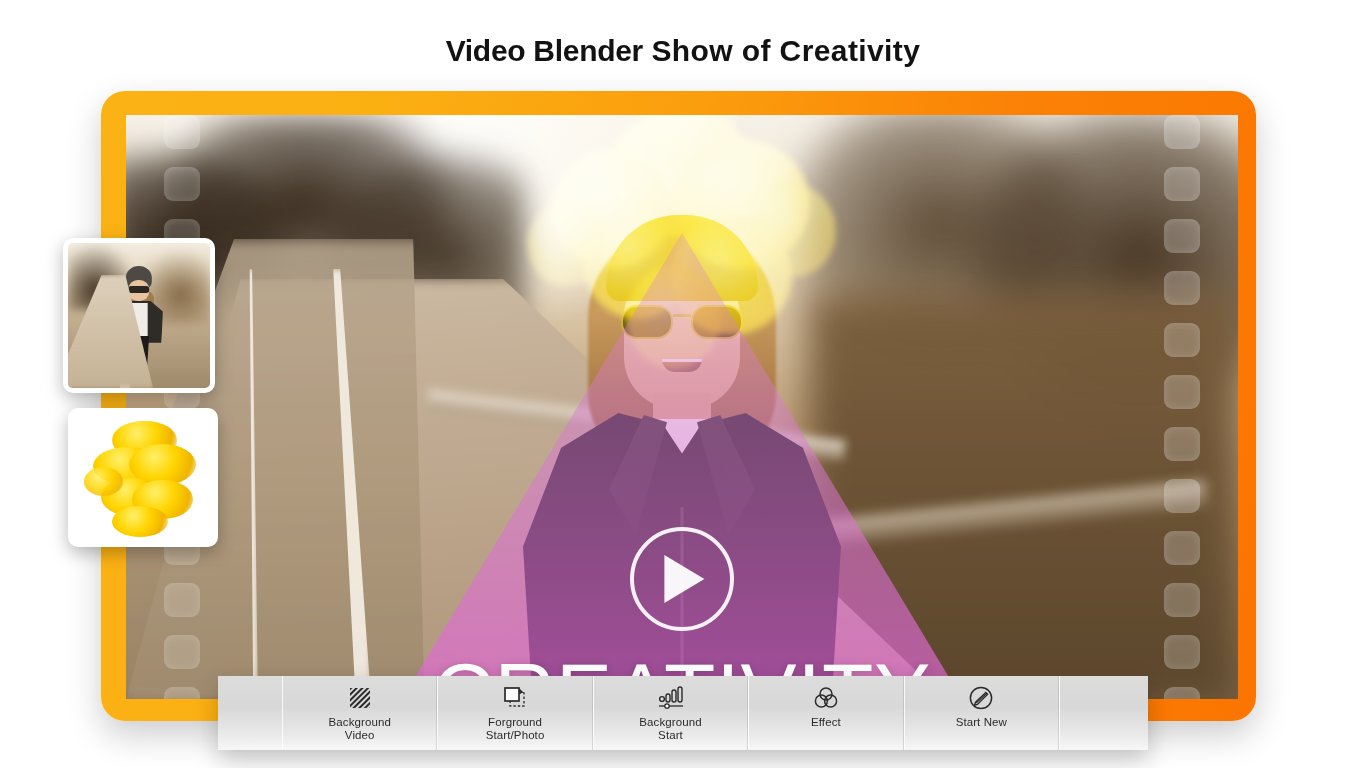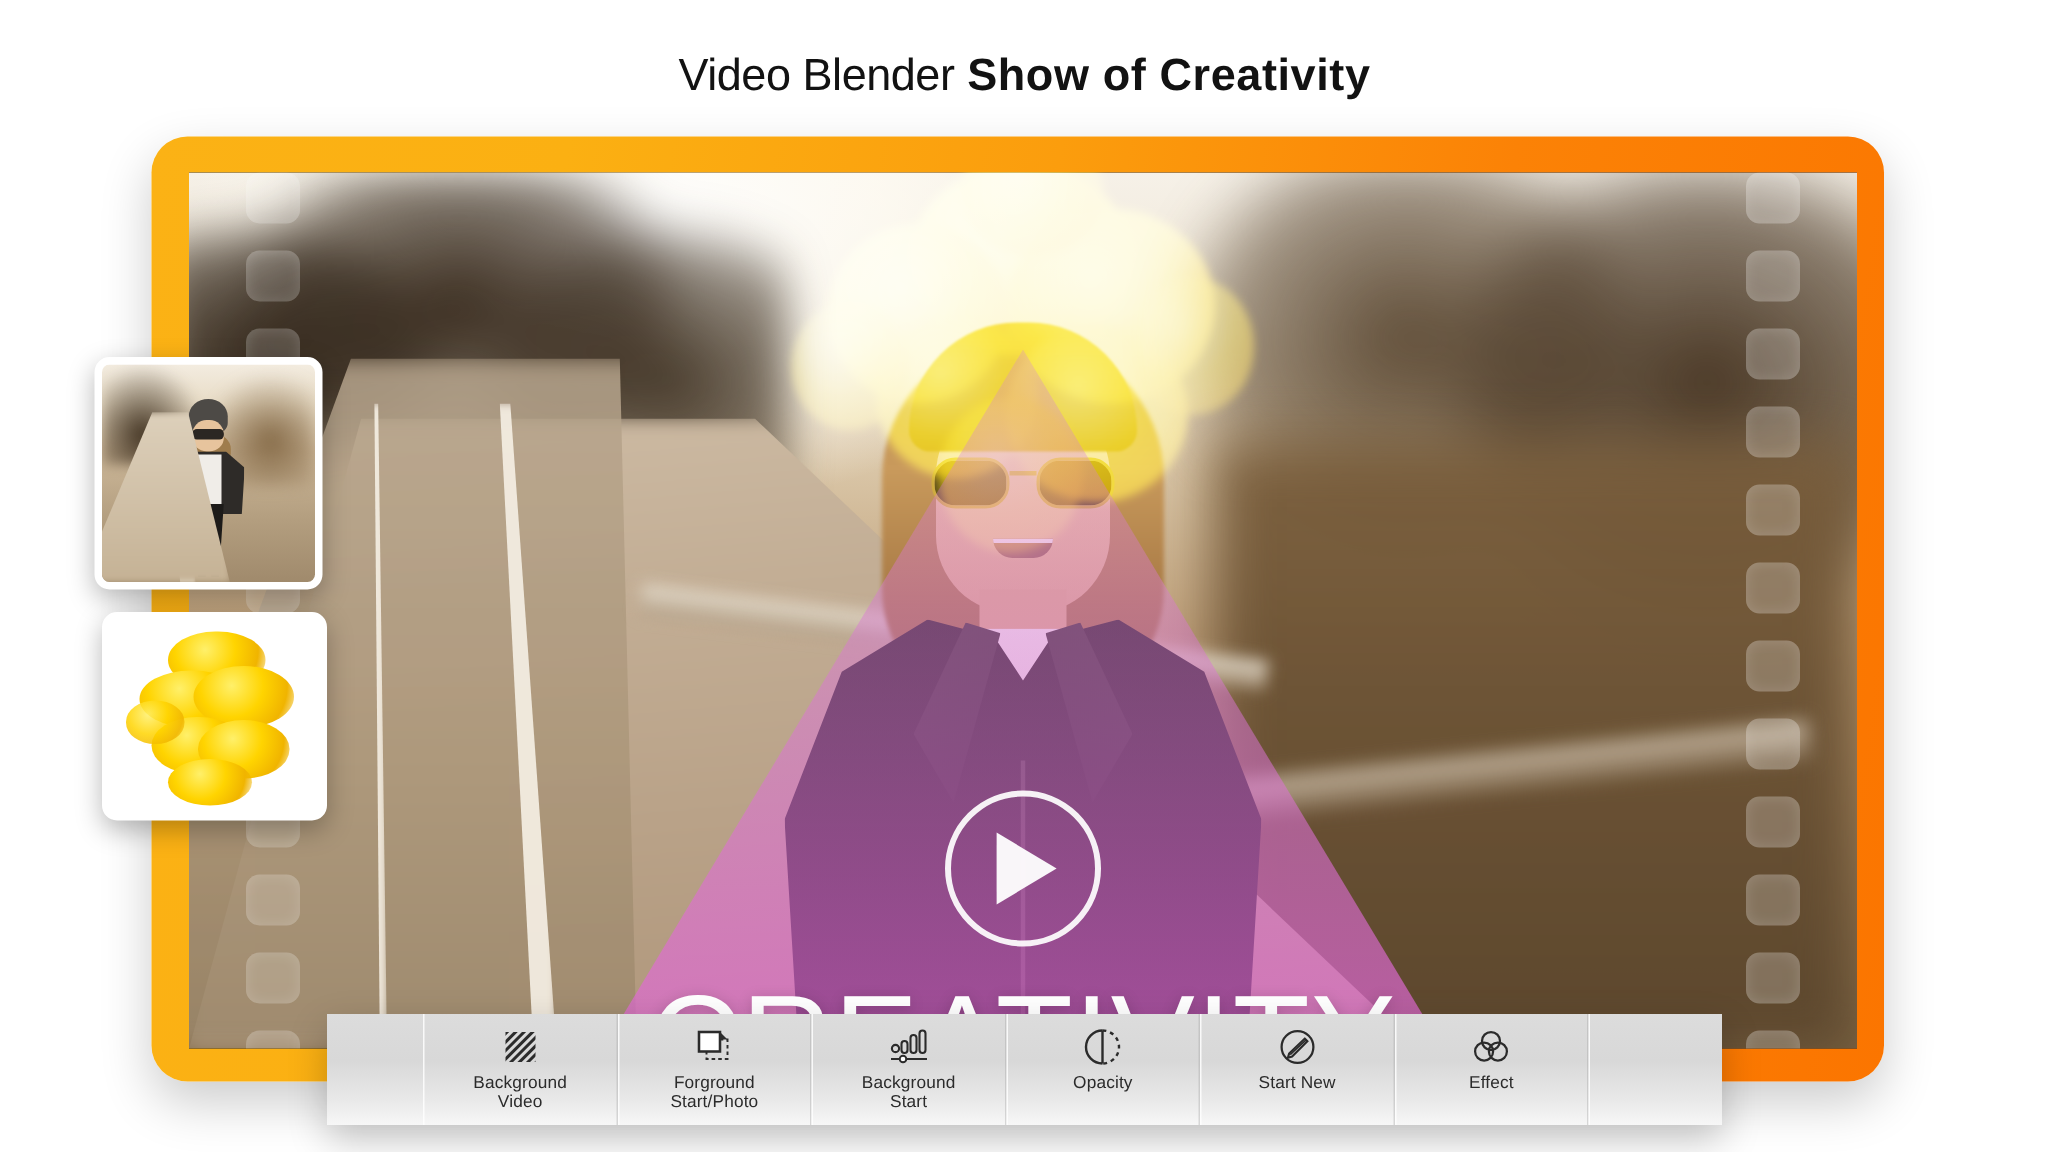--- a/index.html
+++ b/index.html
@@ -12,21 +12,21 @@
 
   
   #title-bar{
     position:absolute;left:0;top:34px;width:1366px;
     text-align:center;
     white-space:nowrap;
     font-size:30px;
     color:#121212;
     letter-spacing:.1px;
   }
-  #title-bold{font-weight:normal;letter-spacing:-0.3px;}
+  #title-bold{font-weight:bold;letter-spacing:-0.3px;}
   #title-rest{font-weight:700;letter-spacing:.4px;}
 
   
   #frame-outer{
     position:absolute;left:101px;top:91px;width:1155px;height:630px;
     border-radius:24px;
     background:linear-gradient(100deg,#fbb215 0%,#fbb012 22%,#fb9d0d 48%,#fb8206 72%,#fb7500 100%);
     box-shadow:0 14px 34px rgba(0,0,0,.20);
   }
   #frame-inner{
@@ -454,58 +454,45 @@
         <line x1="3" y1="21" x2="27" y2="21" stroke="#2b2b2b" stroke-width="1.3"></line>
         <circle cx="11" cy="21" r="2.2" fill="#fff" stroke="#2b2b2b" stroke-width="1.3"></circle>
       </svg>
     </div>
     <div class="tb-label">
       <div>Background</div>
       <div>Start</div>
     </div>
   </div>
 
+
+
   <div class="tb-item">
     <div class="tb-icon">
-      <svg width="26" height="26" viewBox="0 0 26 26">
-        <path d="M13 2 A11 11 0 0 0 13 24" fill="none" stroke="#2b2b2b" stroke-width="1.6"></path>
-        <path d="M13 2 A11 11 0 0 1 13 24" fill="none" stroke="#2b2b2b" stroke-width="1.6" stroke-dasharray="2.6 2.6"></path>
-        <line x1="13" y1="2" x2="13" y2="24" stroke="#2b2b2b" stroke-width="1.6"></line>
+      <svg width="28" height="26" viewBox="0 0 28 26">
+        <circle cx="14" cy="9" r="6" fill="none" stroke="#2b2b2b" stroke-width="1.5"></circle>
+        <circle cx="9.4" cy="16" r="6" fill="none" stroke="#2b2b2b" stroke-width="1.5"></circle>
+        <circle cx="18.6" cy="16" r="6" fill="none" stroke="#2b2b2b" stroke-width="1.5"></circle>
       </svg>
     </div>
     <div class="tb-label">
-      <div>Opacity</div>
+      <div>Effect</div>
       <div></div>
     </div>
   </div>
-
 
   <div class="tb-item">
     <div class="tb-icon">
       <svg width="28" height="26" viewBox="0 0 28 26">
         <circle cx="14" cy="13" r="10.6" fill="none" stroke="#2b2b2b" stroke-width="1.5"></circle>
         <path d="M18.8 7.4 L20.6 9.2 L10.4 19.4 L7.6 20.2 L8.4 17.4 Z" fill="none" stroke="#2b2b2b" stroke-width="1.4"></path>
         <line x1="9.1" y1="18.1" x2="19.7" y2="8.3" stroke="#2b2b2b" stroke-width="1.1"></line>
       </svg>
     </div>
     <div class="tb-label">
       <div>Start New</div>
       <div></div>
     </div>
   </div>
 
-  <div class="tb-item">
-    <div class="tb-icon">
-      <svg width="28" height="26" viewBox="0 0 28 26">
-        <circle cx="14" cy="9" r="6" fill="none" stroke="#2b2b2b" stroke-width="1.5"></circle>
-        <circle cx="9.4" cy="16" r="6" fill="none" stroke="#2b2b2b" stroke-width="1.5"></circle>
-        <circle cx="18.6" cy="16" r="6" fill="none" stroke="#2b2b2b" stroke-width="1.5"></circle>
-      </svg>
-    </div>
-    <div class="tb-label">
-      <div>Effect</div>
-      <div></div>
-    </div>
-  </div>
-
 
   <div class="tb-end"></div>
 </div>
 
 </body></html>

